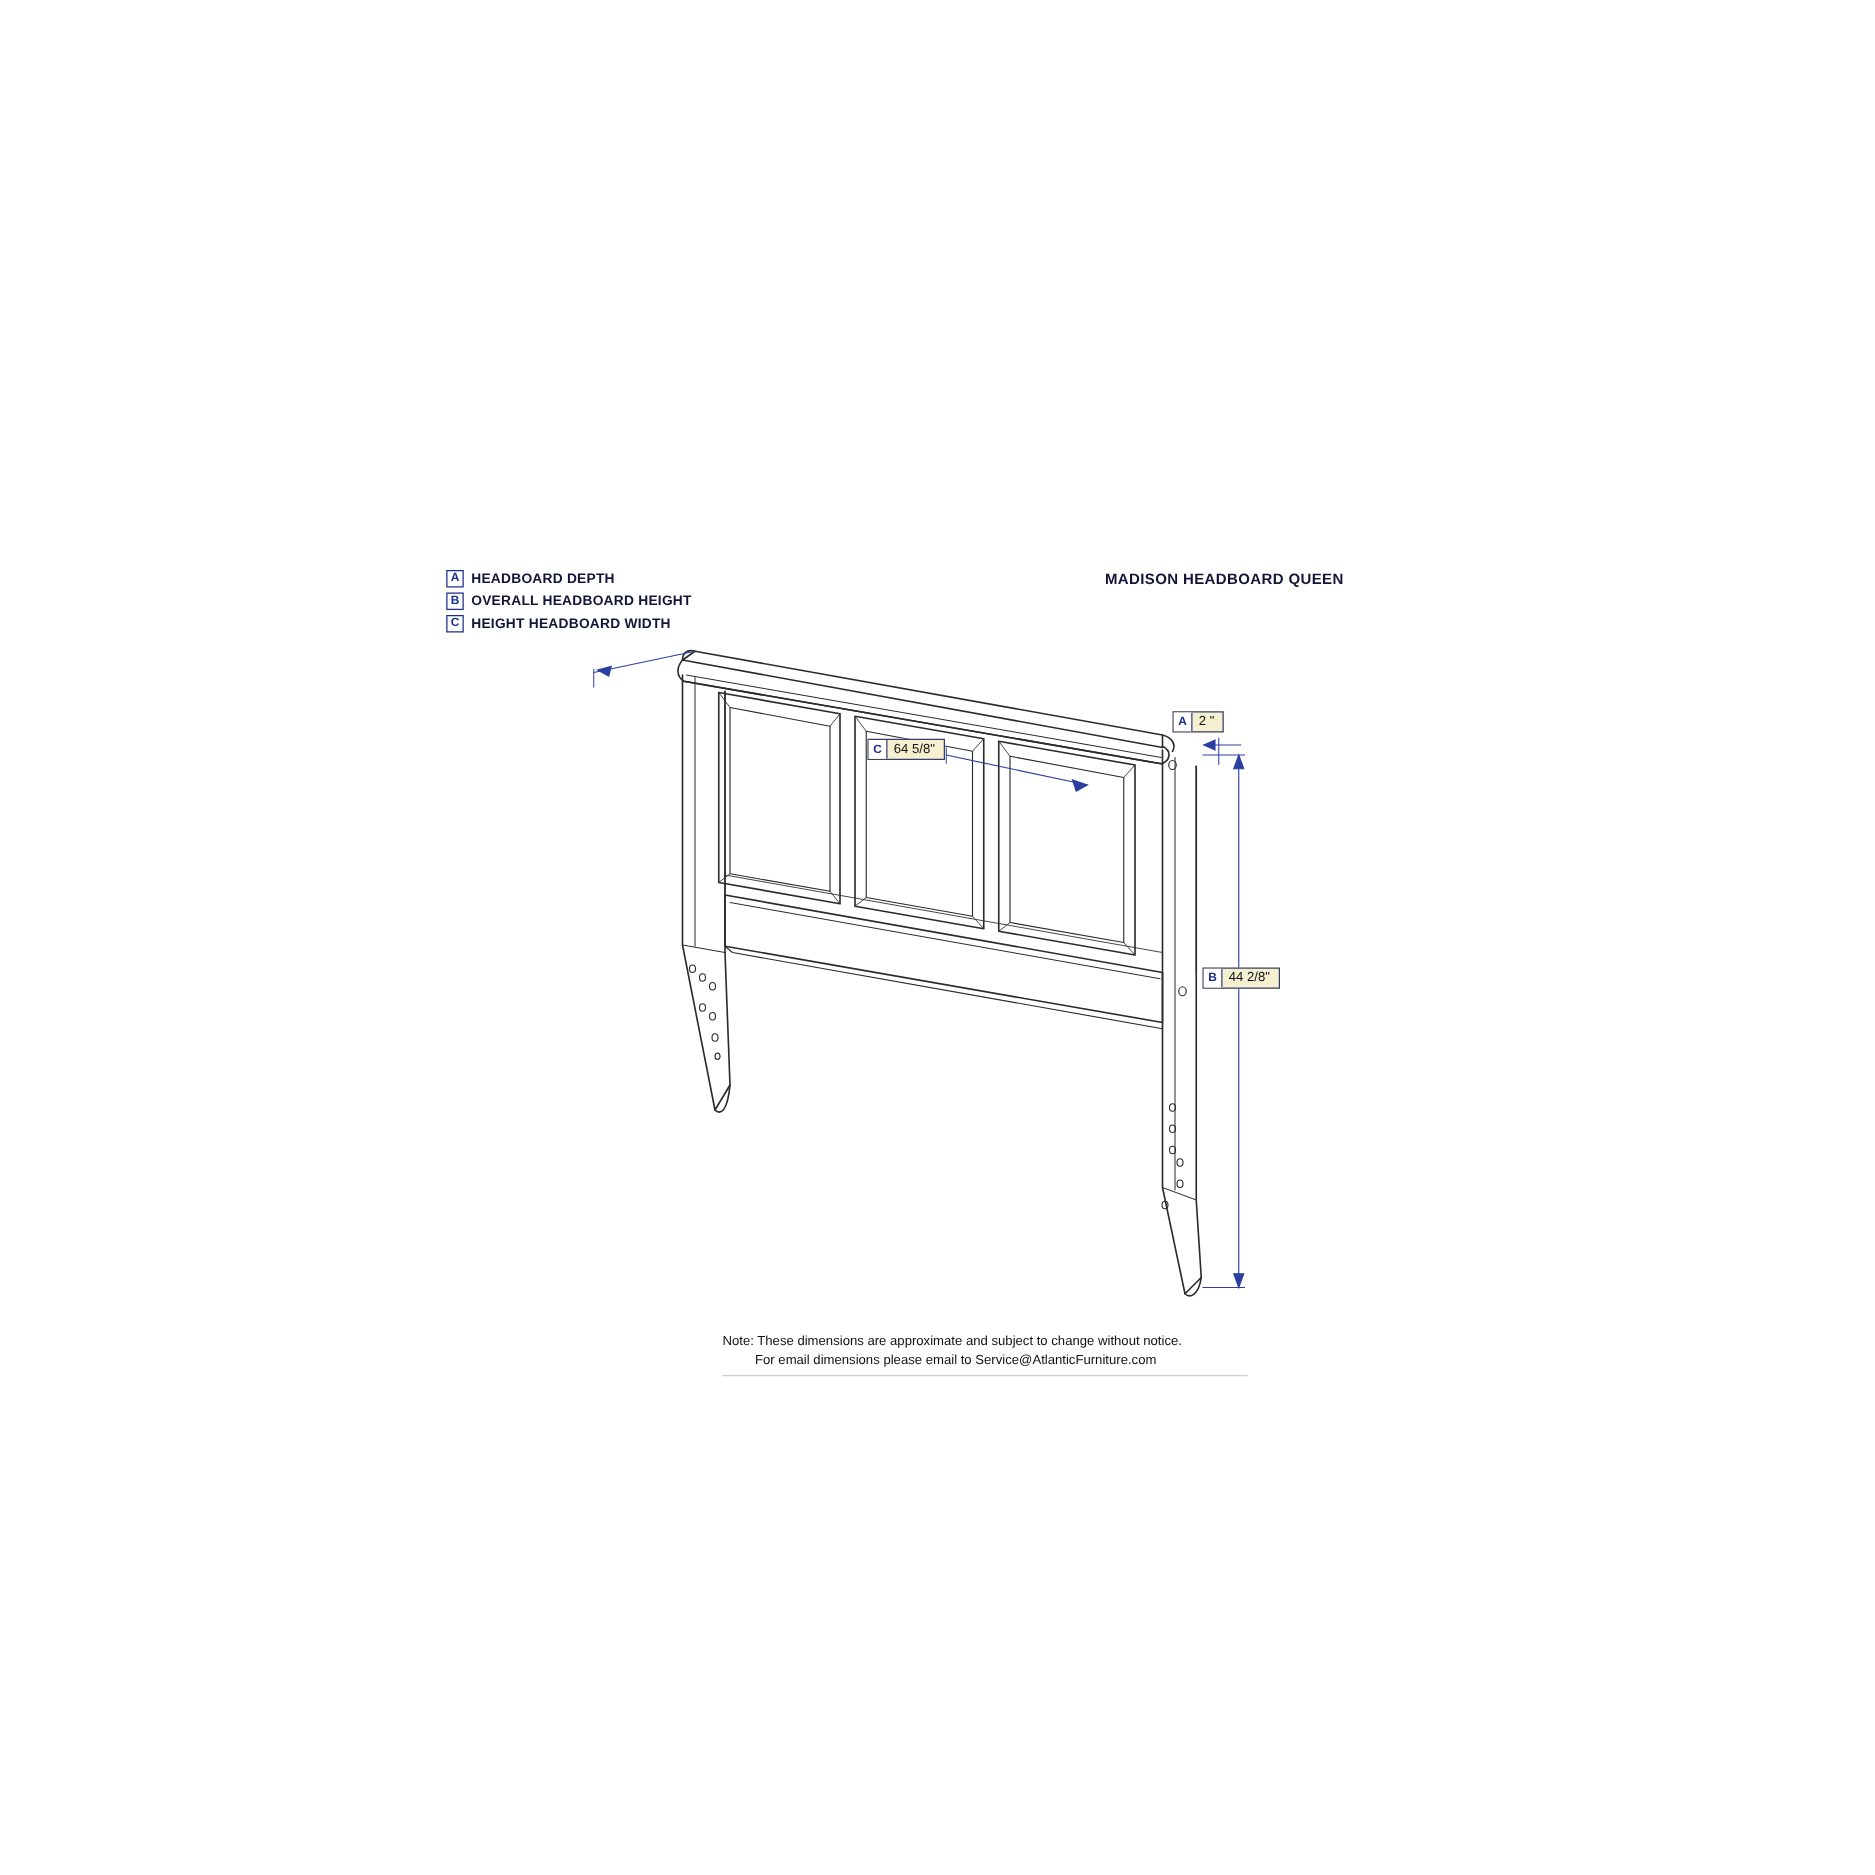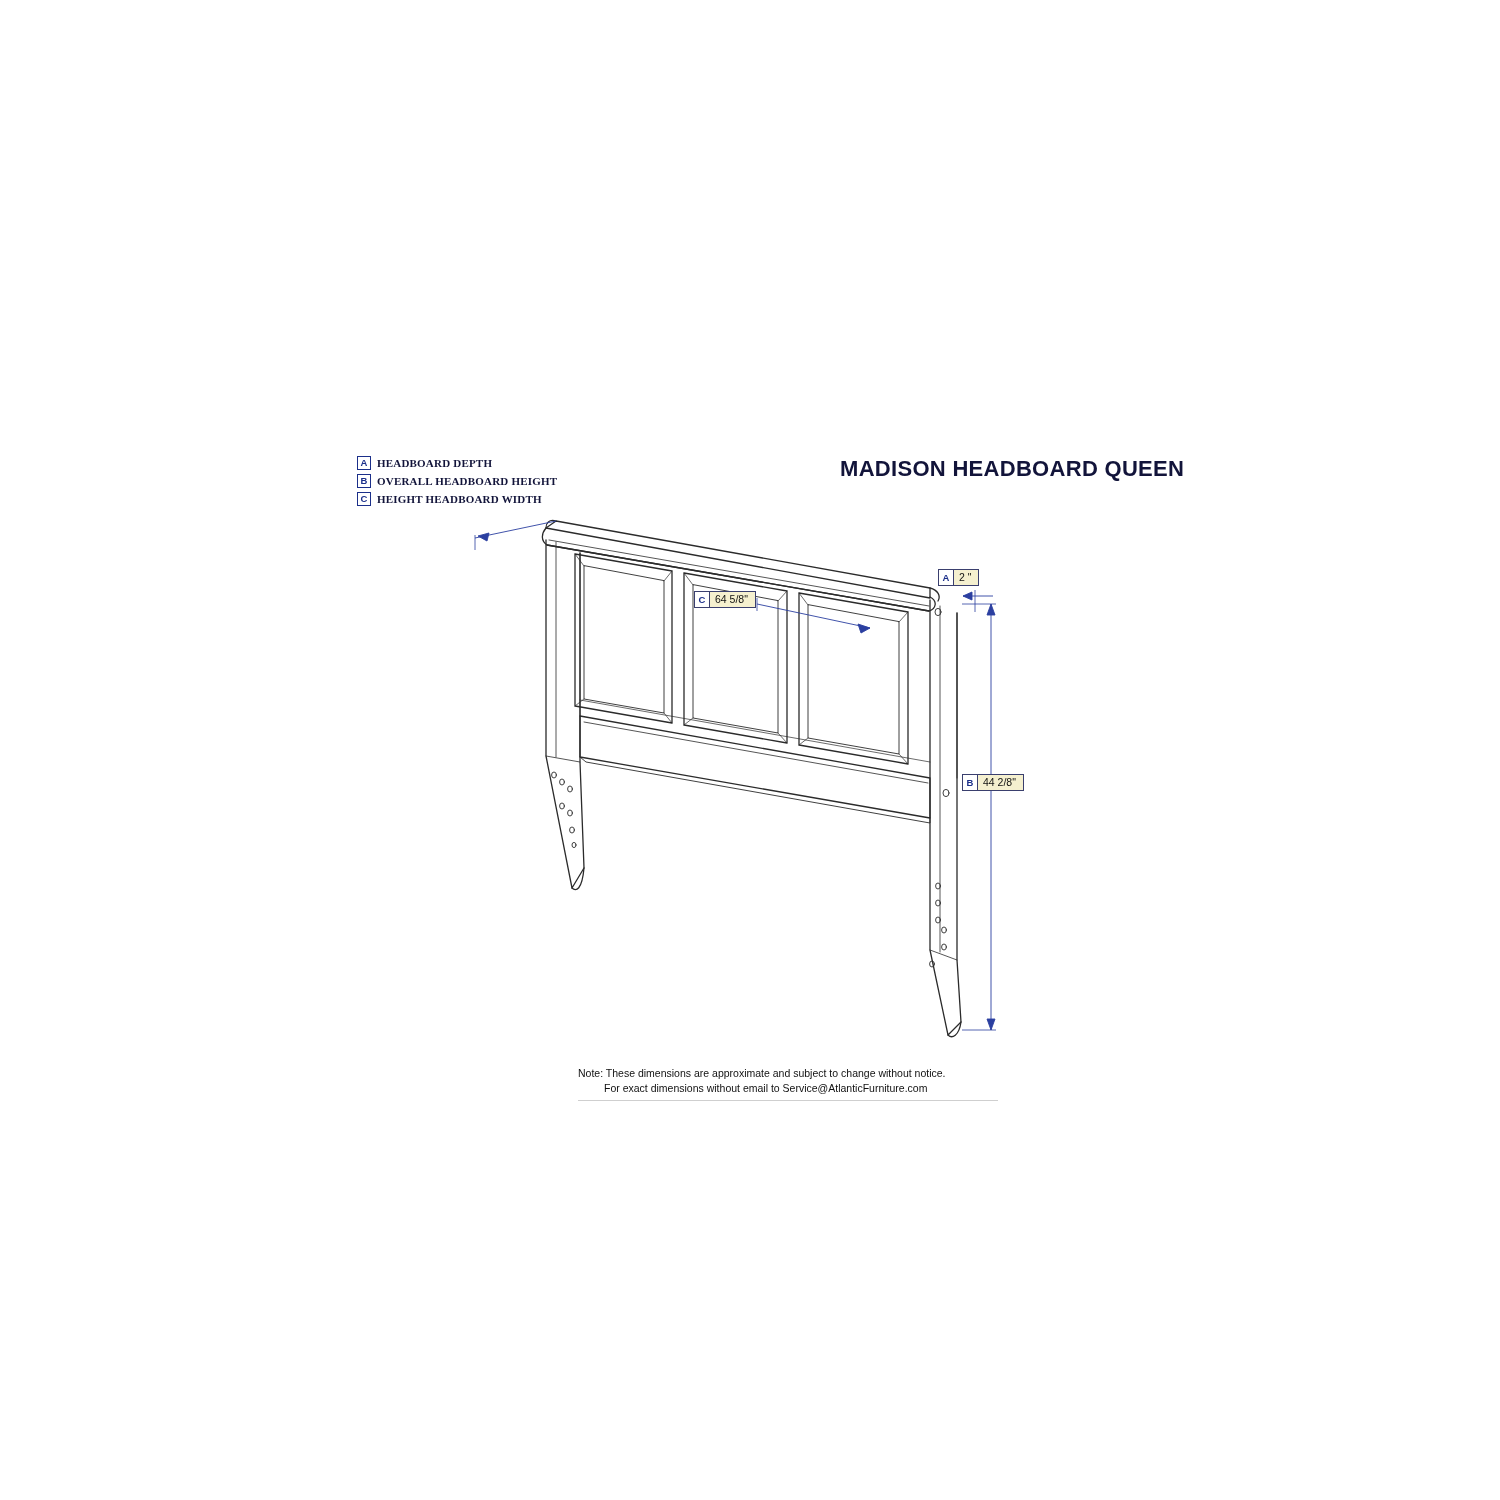--- a/index.html
+++ b/index.html
@@ -49,29 +49,28 @@
     margin-right: 6px;
     flex: 0 0 auto;
     font-family: "Liberation Sans", sans-serif;
   }
   .legend-label {
     font-size: 11px;
     font-weight: bold;
     color: #12143a;
     letter-spacing: 0.2px;
     white-space: nowrap;
-    font-family: Liberation Serif, serif;
   }
 
   
   .title {
     position: absolute;
-    left: 840px;
+    left: 884px;
     top: 456px;
-    font-size: 22px;
+    font-size: 12px;
     font-weight: bold;
     color: #12143a;
     letter-spacing: 0.3px;
     white-space: nowrap;
   }
 
   
   .chip {
     position: absolute;
     display: flex;
@@ -258,17 +257,17 @@
     <span class="chip-val">44 2/8"</span>
   </div>
 
   <div class="chip" id="chip-c">
     <span class="chip-tag">C</span>
     <span class="chip-val">64 5/8"</span>
   </div>
 
   <div class="note">
     <div class="note-line">Note:  These dimensions are approximate and subject to change without notice.</div>
-    <div class="note-line indent">For exact dimensions without email to Service@AtlanticFurniture.com</div>
+    <div class="note-line indent">For email dimensions please email to Service@AtlanticFurniture.com</div>
   </div>
   <div class="note-rule"></div>
 
 </div>
 
 </body></html>

